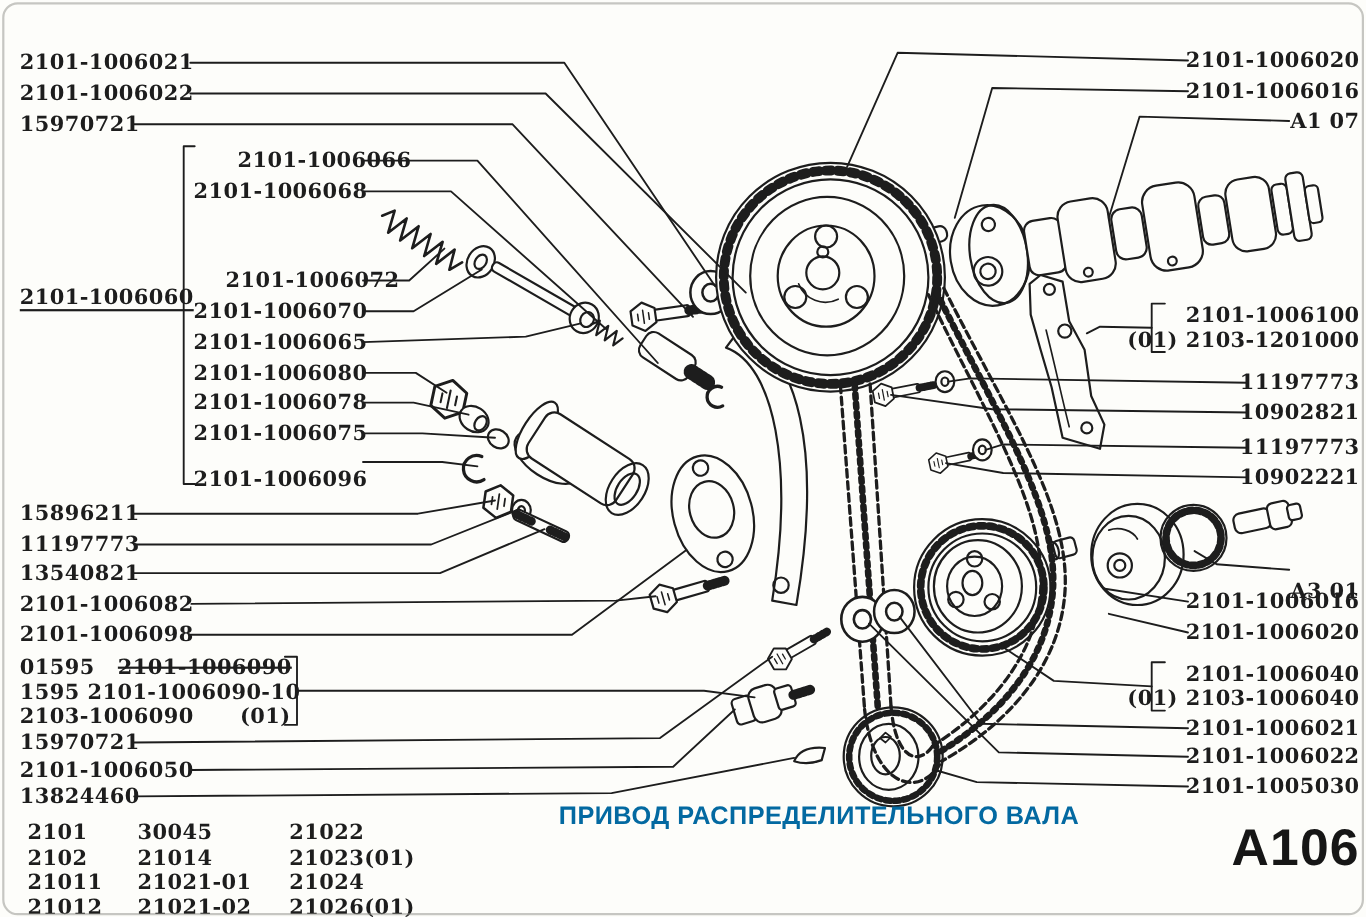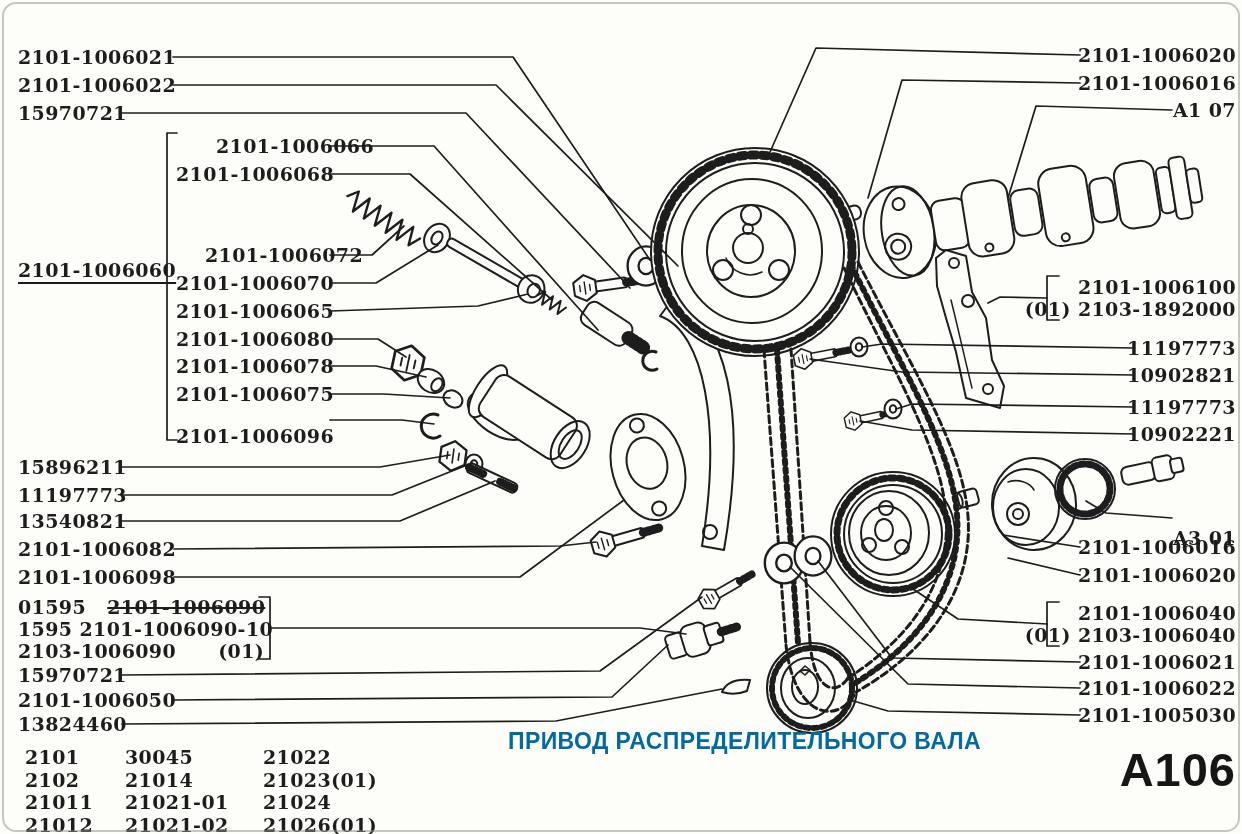--- a/index.html
+++ b/index.html
@@ -293,21 +293,21 @@
       <div class="plabel" style="top: 596px; left: 18px;"><span>01595   </span><span class="strike">2101-1006090</span></div>
       <div class="plabel" style="top: 618px; left: 18px;">1595 2101-1006090-10</div>
       <div class="plabel" style="top: 640px; left: 18px; text-align: right;">2103-1006090      (01)</div>
       <div class="plabel" style="top: 664px; left: 18px;">15970721</div>
       <div class="plabel" style="top: 689px; left: 18px;">2101-1006050</div>
       <div class="plabel" style="top: 713px; left: 18px;">13824460</div>
       <div class="plabel" style="top: 44px; right: 6px;">2101-1006020</div>
       <div class="plabel" style="top: 72px; right: 6px;">2101-1006016</div>
       <div class="plabel" style="top: 99px; right: 6px;">A1 07</div>
       <div class="plabel" style="top: 276px; right: 6px;">2101-1006100</div>
-      <div class="plabel" style="top: 298px; right: 6px;">(01) 2103-1892000</div>
+      <div class="plabel" style="top: 298px; right: 6px;">(01) 2103-1201000</div>
       <div class="plabel" style="top: 337px; right: 6px;">11197773</div>
       <div class="plabel" style="top: 364px; right: 6px;">10902821</div>
       <div class="plabel" style="top: 396px; right: 6px;">11197773</div>
       <div class="plabel" style="top: 423px; right: 6px;">10902221</div>
       <div class="plabel" style="top: 507px; right: 6px; margin-top: 20px;">A3 01</div>
       <div class="plabel" style="top: 536px; right: 6px;">2101-1006016</div>
       <div class="plabel" style="top: 564px; right: 6px;">2101-1006020</div>
       <div class="plabel" style="top: 602px; right: 6px;">2101-1006040</div>
       <div class="plabel" style="top: 624px; right: 6px;">(01) 2103-1006040</div>
       <div class="plabel" style="top: 651px; right: 6px;">2101-1006021</div>

